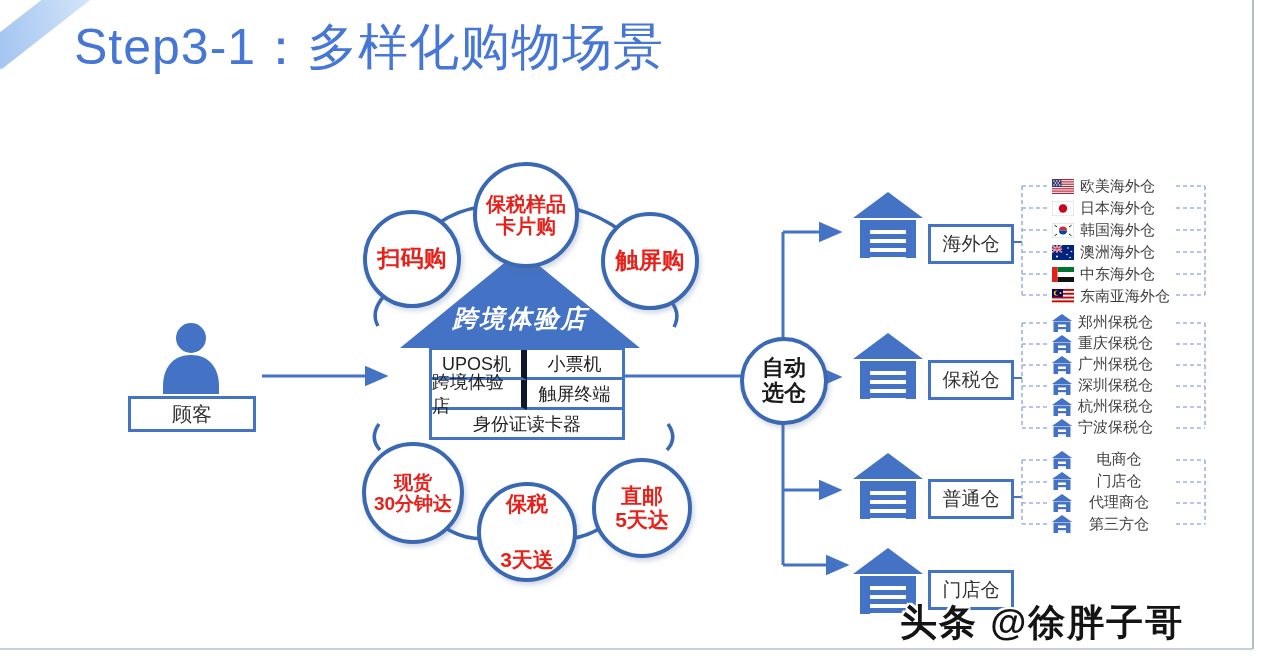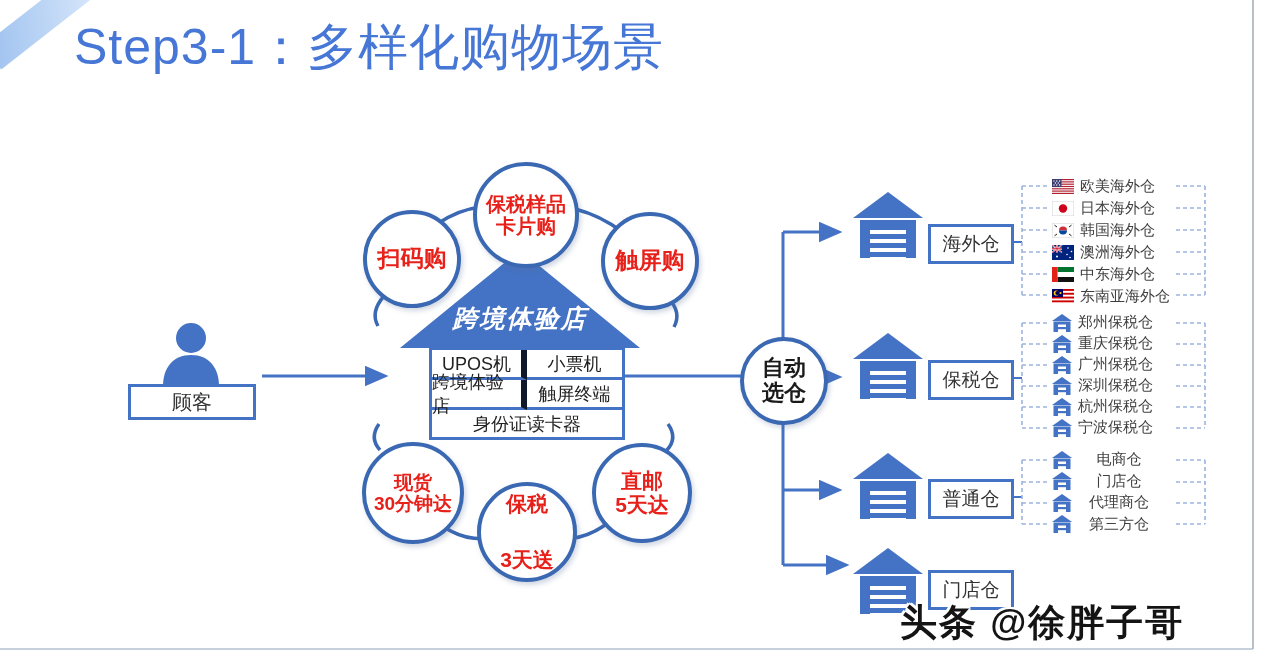--- a/index.html
+++ b/index.html
@@ -18,21 +18,21 @@
     color:#4677d6;letter-spacing:1px;white-space:nowrap;
   }
   svg.layer{position:absolute;left:0;top:0;z-index:1;}
   
   .person{position:absolute;left:156px;top:322px;z-index:2;}
   .label-box{
     position:absolute;z-index:3;background:#fff;border:3px solid #4472C4;
     display:flex;align-items:center;justify-content:center;
     font-size:20px;color:#333;
   }
-  .customer-box{left:128px;top:384px;width:122px;height:30px;}
+  .customer-box{left:128px;top:396px;width:122px;height:30px;}
   
   .roof{
     position:absolute;left:400px;top:250px;width:240px;height:98px;z-index:2;
     background:#4472C4;clip-path:polygon(50% 0,100% 100%,0 100%);
   }
   .roof-label{
     position:absolute;left:400px;top:302px;width:240px;z-index:3;text-align:center;
     color:#fff;font-size:25px;font-weight:bold;letter-spacing:2px;font-style:italic;
   }
   .store-table{
@@ -53,21 +53,21 @@
     font-weight:bold;line-height:1.12;text-align:center;
     box-shadow:2px 3px 5px rgba(90,110,150,.28);
   }
   .circle.red{color:#e8201a;}
   .circle.dark{color:#1a1a1a;}
   .c-scan  {left:363px;top:210px;width:90px;height:90px;font-size:23px;}
   .c-sample{left:473px;top:162px;width:98px;height:98px;font-size:20px;}
   .c-touch {left:601px;top:212px;width:90px;height:90px;font-size:23px;}
   .c-stock {left:362px;top:442px;width:94px;height:94px;font-size:19px;}
   .c-bonded{left:477px;top:482px;width:92px;height:92px;font-size:21px;gap:32px;}
-  .c-direct{left:592px;top:443px;width:92px;height:92px;font-size:21px;}
+  .c-direct{left:592px;top:458px;width:92px;height:92px;font-size:21px;}
   .c-select{left:740px;top:337px;width:80px;height:80px;font-size:22px;}
   
   .wh-icon{position:absolute;left:853px;z-index:2;}
   .wh-box{width:80px;height:34px;left:928px;font-size:19px;}
   
   .wlist{position:absolute;left:1052px;z-index:2;display:flex;flex-direction:column;}
   .wlist .row{display:flex;align-items:center;gap:6px;}
   .wlist .row .txt{font-size:15px;color:#3f3f3f;white-space:nowrap;}
   .ico{flex:0 0 auto;display:flex;align-items:center;}
   .watermark{

